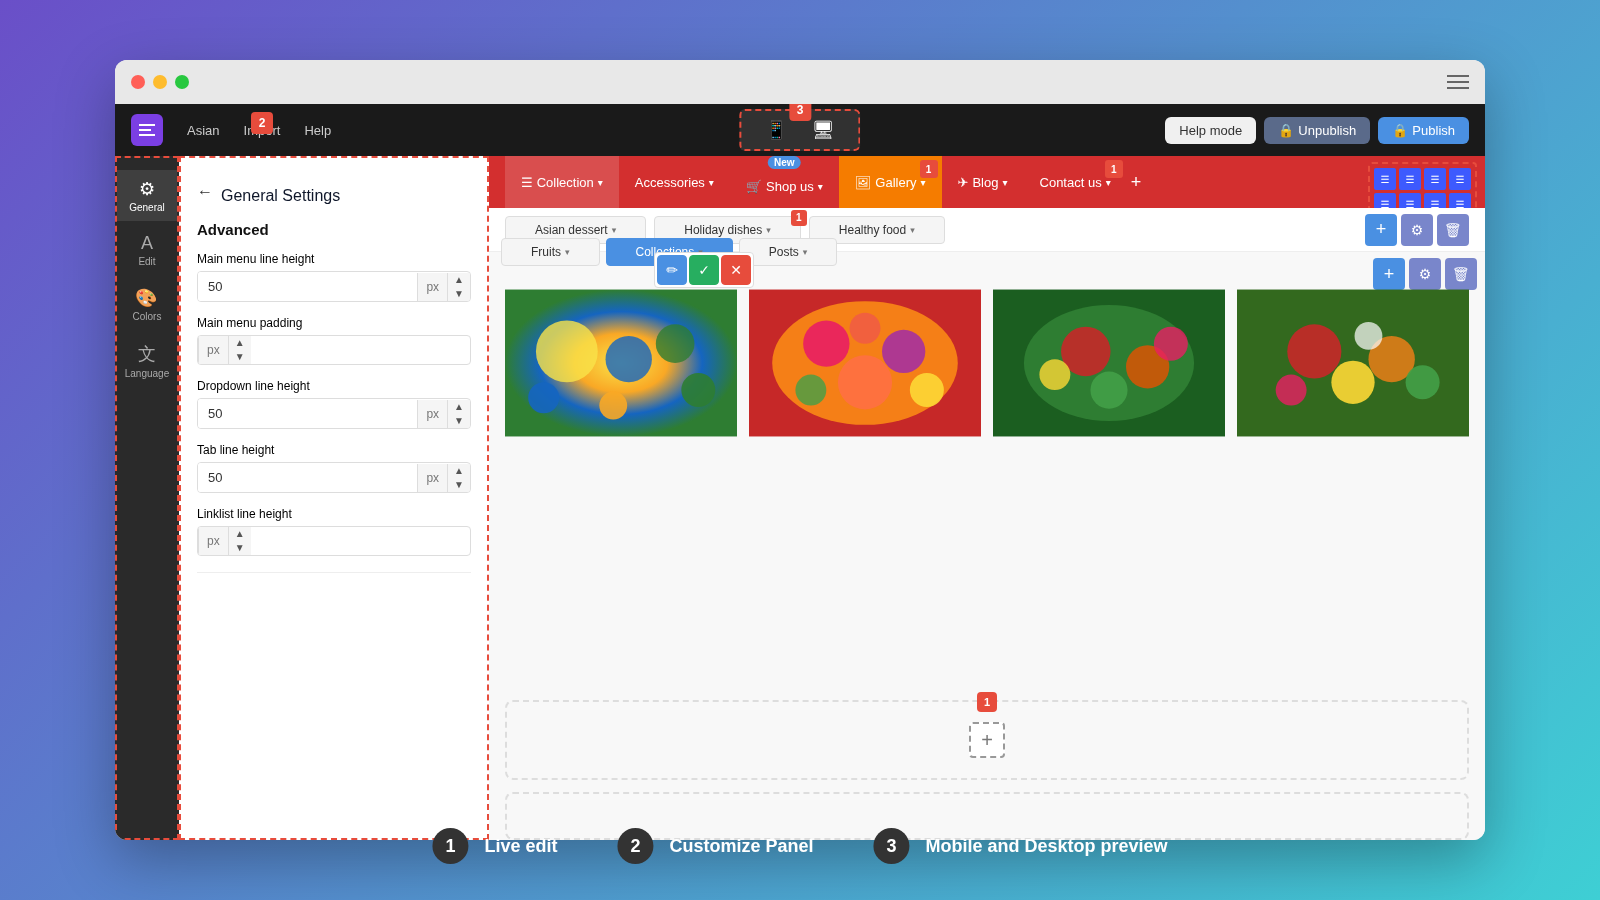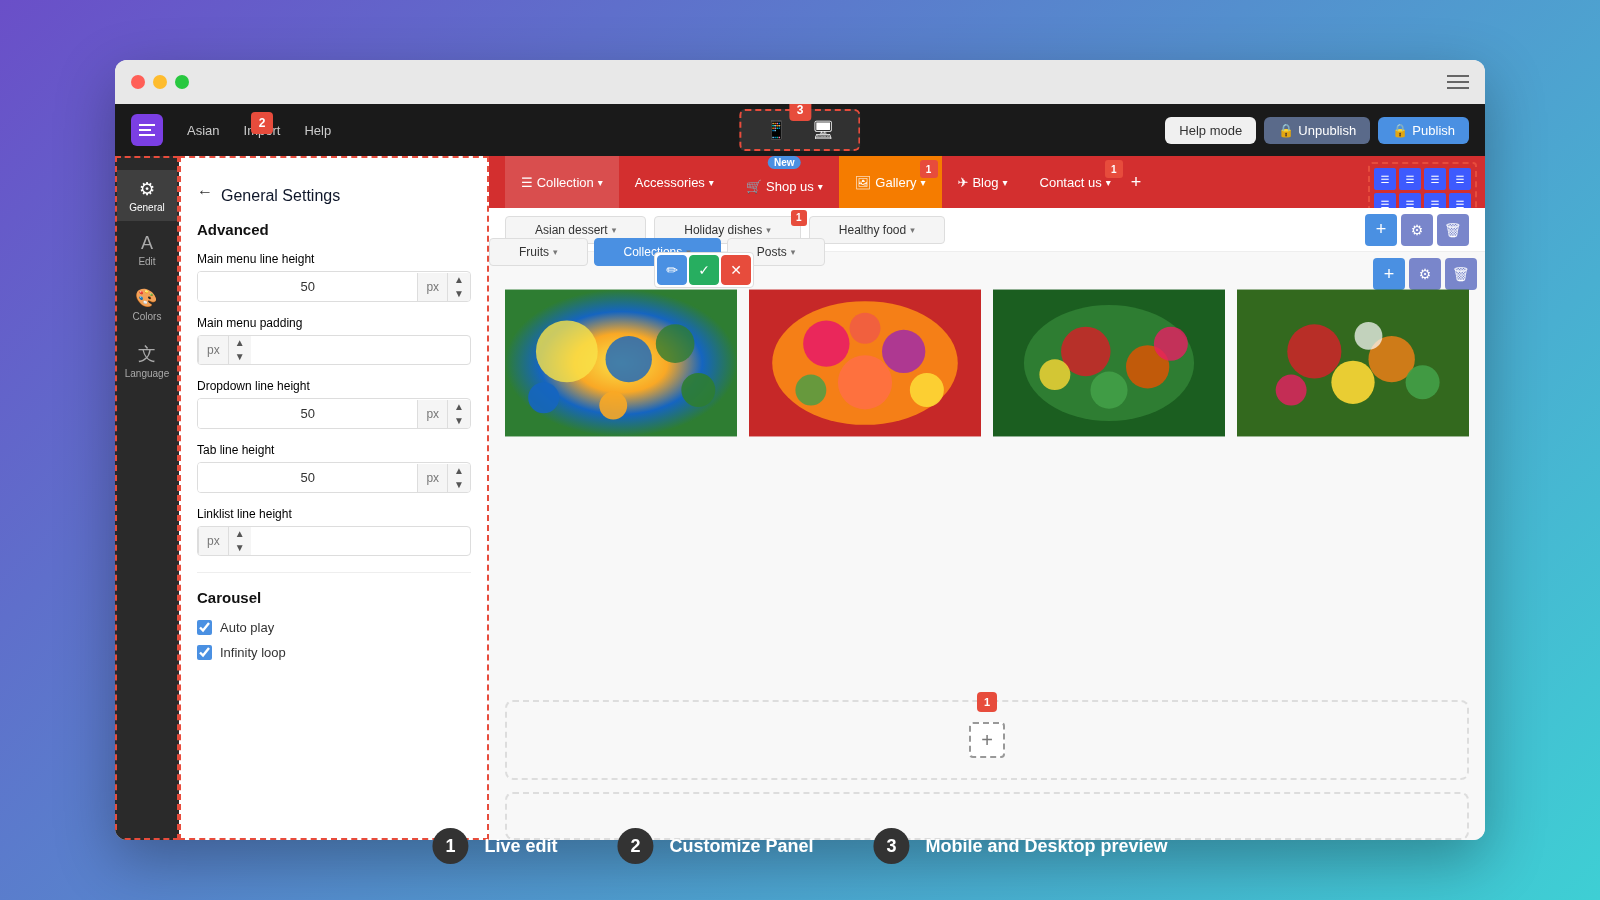--- a/index.html
+++ b/index.html
@@ -245,21 +245,20 @@
       border-radius: 4px;
       overflow: hidden;
     }
     .field-input {
       flex: 1;
       border: none;
       padding: 7px 10px;
       font-size: 13px;
       outline: none;
       color: #333;
-      text-align: center;
     }
     .field-unit {
       background: #f5f5f5;
       padding: 7px 8px;
       font-size: 12px;
       color: #777;
       border-left: 1px solid #ddd;
     }
     .field-stepper {
       display: flex;
@@ -687,31 +686,20 @@
             <span class="field-unit">px</span>
             <div class="field-stepper">
               <button>▲</button>
               <button>▼</button>
             </div>
           </div>
         </div>
 
         <div class="divider"></div>
 
-        <div class="carousel-section">
-          <div class="section-title">Carousel</div>
-          <div class="checkbox-row">
-            <input type="checkbox" checked="" style="">
-            <span class="checkbox-label">Auto play</span>
-          </div>
-          <div class="checkbox-row">
-            <input type="checkbox" checked="" style="">
-            <span class="checkbox-label">Infinity loop</span>
-          </div>
-        </div>
       </div>
 
       <div class="preview-area">
 
         <div class="site-nav">
           <div class="site-nav-item collection-item">
             ☰ <span>Collection</span> <span class="chevron">▾</span>
           </div>
           <div class="site-nav-item">
             <span>Accessories</span> 
@@ -767,21 +755,21 @@
             <div style="position:absolute;top:36px;left:0;display:flex;gap:2px;background:white;border:1px solid #ddd;border-radius:4px;padding:2px;z-index:10;">
               <button class="sub-action-btn blue">✏</button>
               <button class="sub-action-btn green">✓</button>
               <button class="sub-action-btn red">✕</button>
             </div>
           </div>
           <div class="filter-chip">
             <span>Healthy food</span> 
               <span class="chevron">▾</span>
           </div>
-          <div style="margin-top:44px;position:absolute;left:0;display:flex;gap:6px;">
+          <div style="margin-top:44px;position:absolute;left:12px;display:flex;gap:6px;">
             <div class="filter-chip">
               <span>Fruits</span> 
                 <span class="chevron">▾</span>
             </div>
             <div class="filter-chip active-blue">
               <span>Collections</span> 
                 <span class="chevron">▾</span>
             </div>
             <div class="filter-chip">
               <span>Posts</span> 

